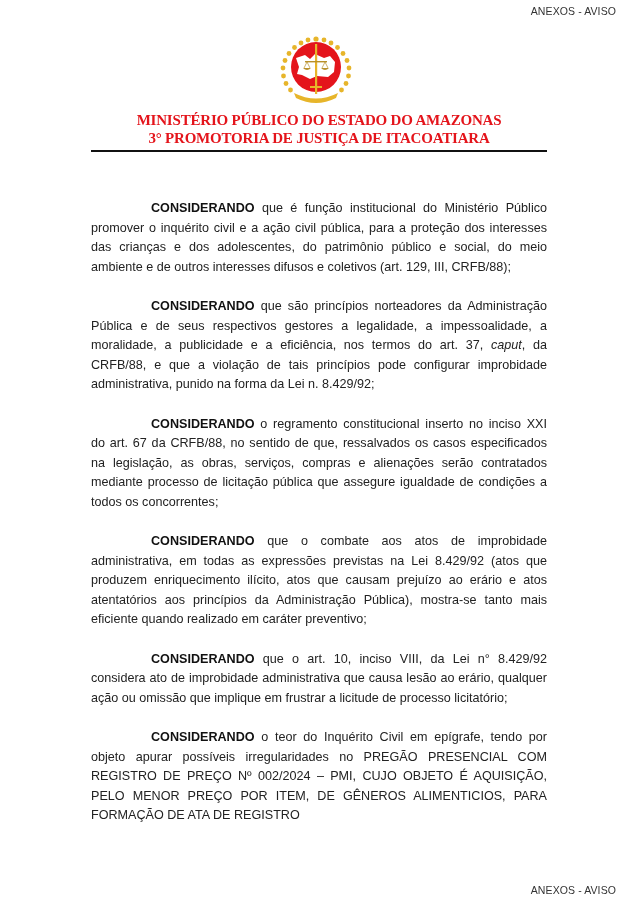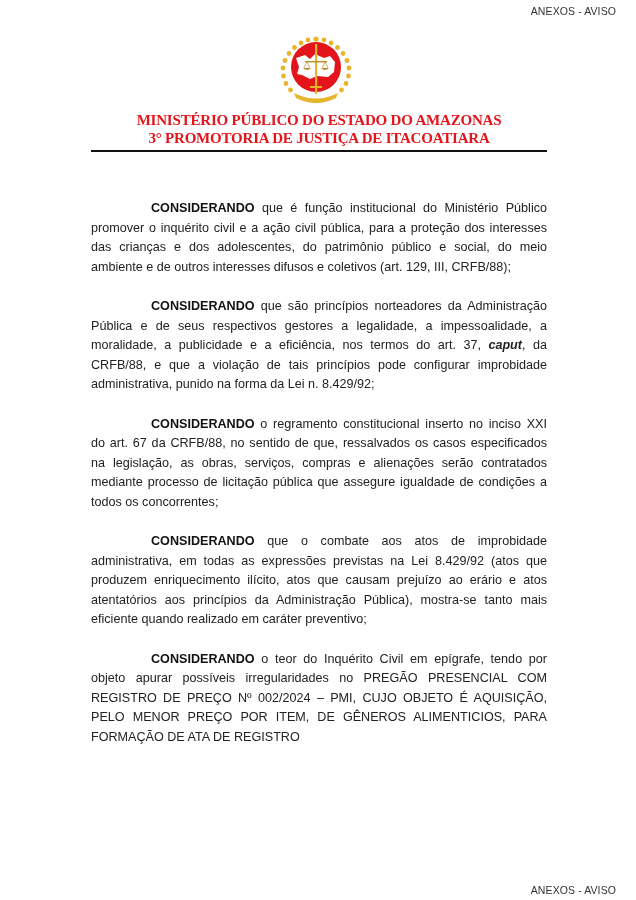--- a/index.html
+++ b/index.html
@@ -25,21 +25,21 @@
     position: absolute; left: 91px; top: 150px; width: 456px; height: 0;
     border-top: 2px solid #111;
   }
   .body {
     position: absolute; left: 91px; top: 168px; width: 456px;
     font-family: "Liberation Sans", "DejaVu Sans", sans-serif; font-size: 12.6px;
     line-height: 19.6px; color: #222; text-align: justify; margin-top: 31px;
   }
   .para { margin: 0 0 19.6px 0; text-indent: 60px; }
   .para b { font-weight: bold; color: #111; }
-  .para i { font-style: italic; font-weight: bold; }
+  .para i { font-style: italic; }
 </style>
 </head>
 <body>
 
 <div class="stamp top">ANEXOS - AVISO</div>
 
 <div class="logo">
   <svg width="78" height="78" viewBox="0 0 78 78">
 
     <g fill="#e7b52a">
@@ -92,17 +92,18 @@
 
 <div class="body">
   <p class="para"><b>CONSIDERANDO</b><span> que é função institucional do Ministério Público promover o inquérito civil e a ação civil pública, para a proteção dos interesses das crianças e dos adolescentes, do patrimônio público e social, do meio ambiente e de outros interesses difusos e coletivos (art. 129, III, CRFB/88);</span></p>
 
   <p class="para"><b>CONSIDERANDO</b><span> que são princípios norteadores da Administração Pública e de seus respectivos gestores a legalidade, a impessoalidade, a moralidade, a publicidade e a eficiência, nos termos do art. 37, </span><i>caput</i><span>, da CRFB/88, e que a violação de tais princípios pode configurar improbidade administrativa, punido na forma da Lei n. 8.429/92;</span></p>
 
   <p class="para"><b>CONSIDERANDO</b><span> o regramento constitucional inserto no inciso XXI do art. 67 da CRFB/88, no sentido de que, ressalvados os casos especificados na legislação, as obras, serviços, compras e alienações serão contratados mediante processo de licitação pública que assegure igualdade de condições a todos os concorrentes;</span></p>
 
   <p class="para"><b>CONSIDERANDO</b><span> que o combate aos atos de improbidade administrativa, em todas as expressões previstas na Lei 8.429/92 (atos que produzem enriquecimento ilícito, atos que causam prejuízo ao erário e atos atentatórios aos princípios da Administração Pública), mostra-se tanto mais eficiente quando realizado em caráter preventivo;</span></p>
 
+  <p class="para"><b>CONSIDERANDO</b><span> que o art. 10, inciso VIII, da Lei n° 8.429/92 considera ato de improbidade administrativa que causa lesão ao erário, qualquer ação ou omissão que implique em frustrar a licitude de processo licitatório;</span></p>
 
   <p class="para"><b>CONSIDERANDO</b><span> o teor do Inquérito Civil em epígrafe, tendo por objeto apurar possíveis irregularidades no PREGÃO PRESENCIAL COM REGISTRO DE PREÇO Nº 002/2024 – PMI, CUJO OBJETO É AQUISIÇÃO, PELO MENOR PREÇO POR ITEM, DE GÊNEROS ALIMENTICIOS, PARA FORMAÇÃO DE ATA DE REGISTRO</span></p>
 </div>
 
 <div class="stamp bottom">ANEXOS - AVISO</div>
 
 </body></html>

